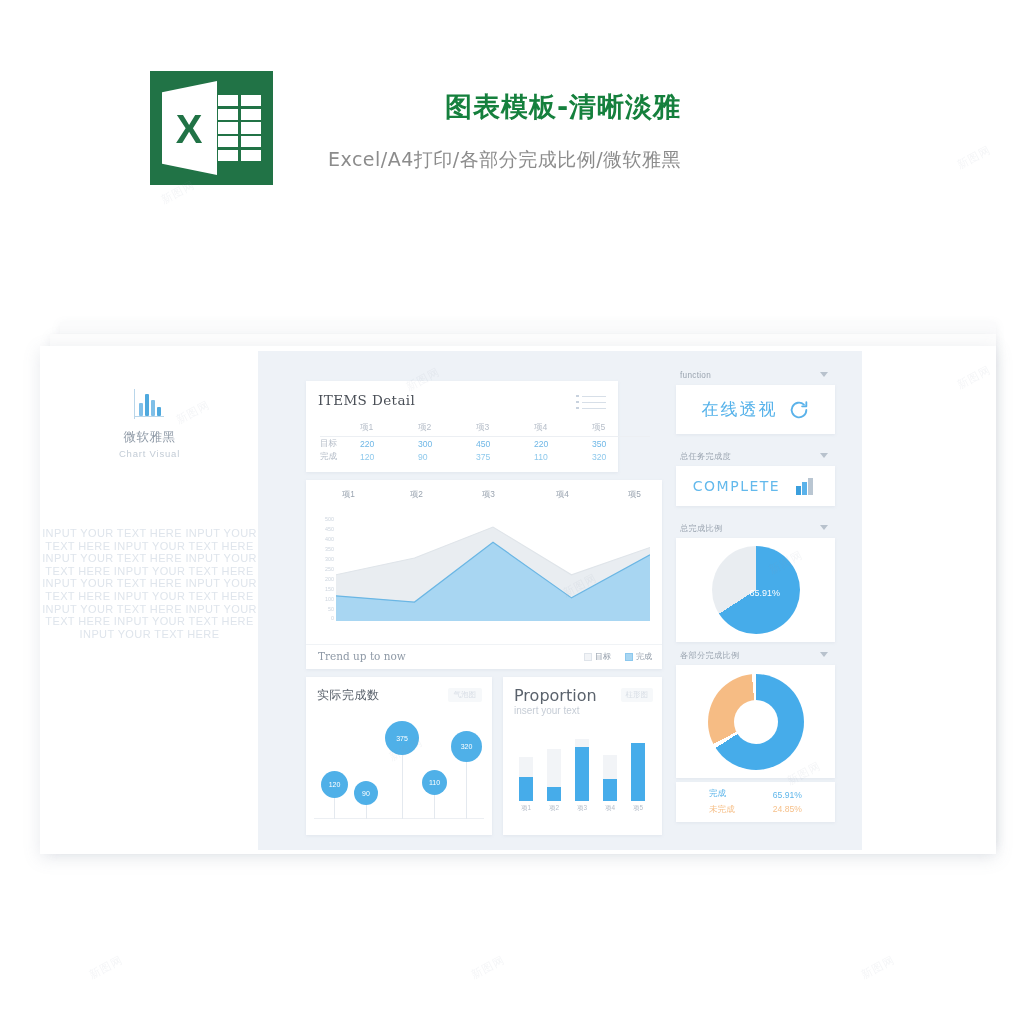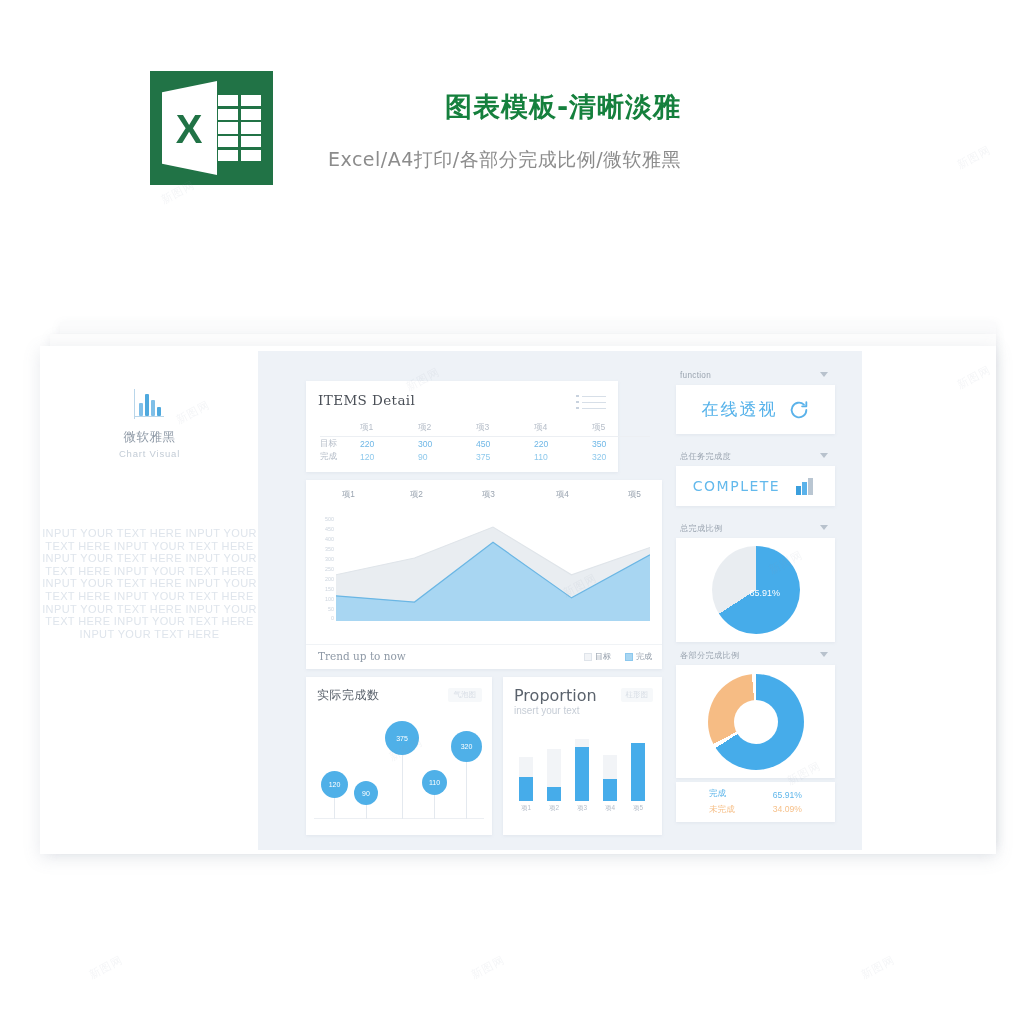--- a/index.html
+++ b/index.html
@@ -424,21 +424,21 @@
       <div class="panel-body donut-body">
         <div class="donut" style="background:conic-gradient(#46acea 0deg 237.3deg,#ffffff 237.3deg 243deg,#f6bc84 243deg 355deg,#ffffff 355deg 360deg);"></div>
       </div>
       <div class="legbox">
         <div class="legcol">
           <span class="leg-a">完成</span>
           <span class="leg-b">未完成</span>
         </div>
         <div class="legcol">
           <span class="leg-a">65.91%</span>
-          <span class="leg-b">34.09%</span>
+          <span class="leg-b">24.85%</span>
         </div>
       </div>
     </div>
   </div>
 
   <div class="wm" style="left:175px;top:405px;">新图网</div>
   <div class="wm" style="left:405px;top:372px;">新图网</div>
   <div class="wm" style="left:562px;top:578px;">新图网</div>
   <div class="wm" style="left:388px;top:742px;">新图网</div>
   <div class="wm" style="left:768px;top:555px;">新图网</div>

